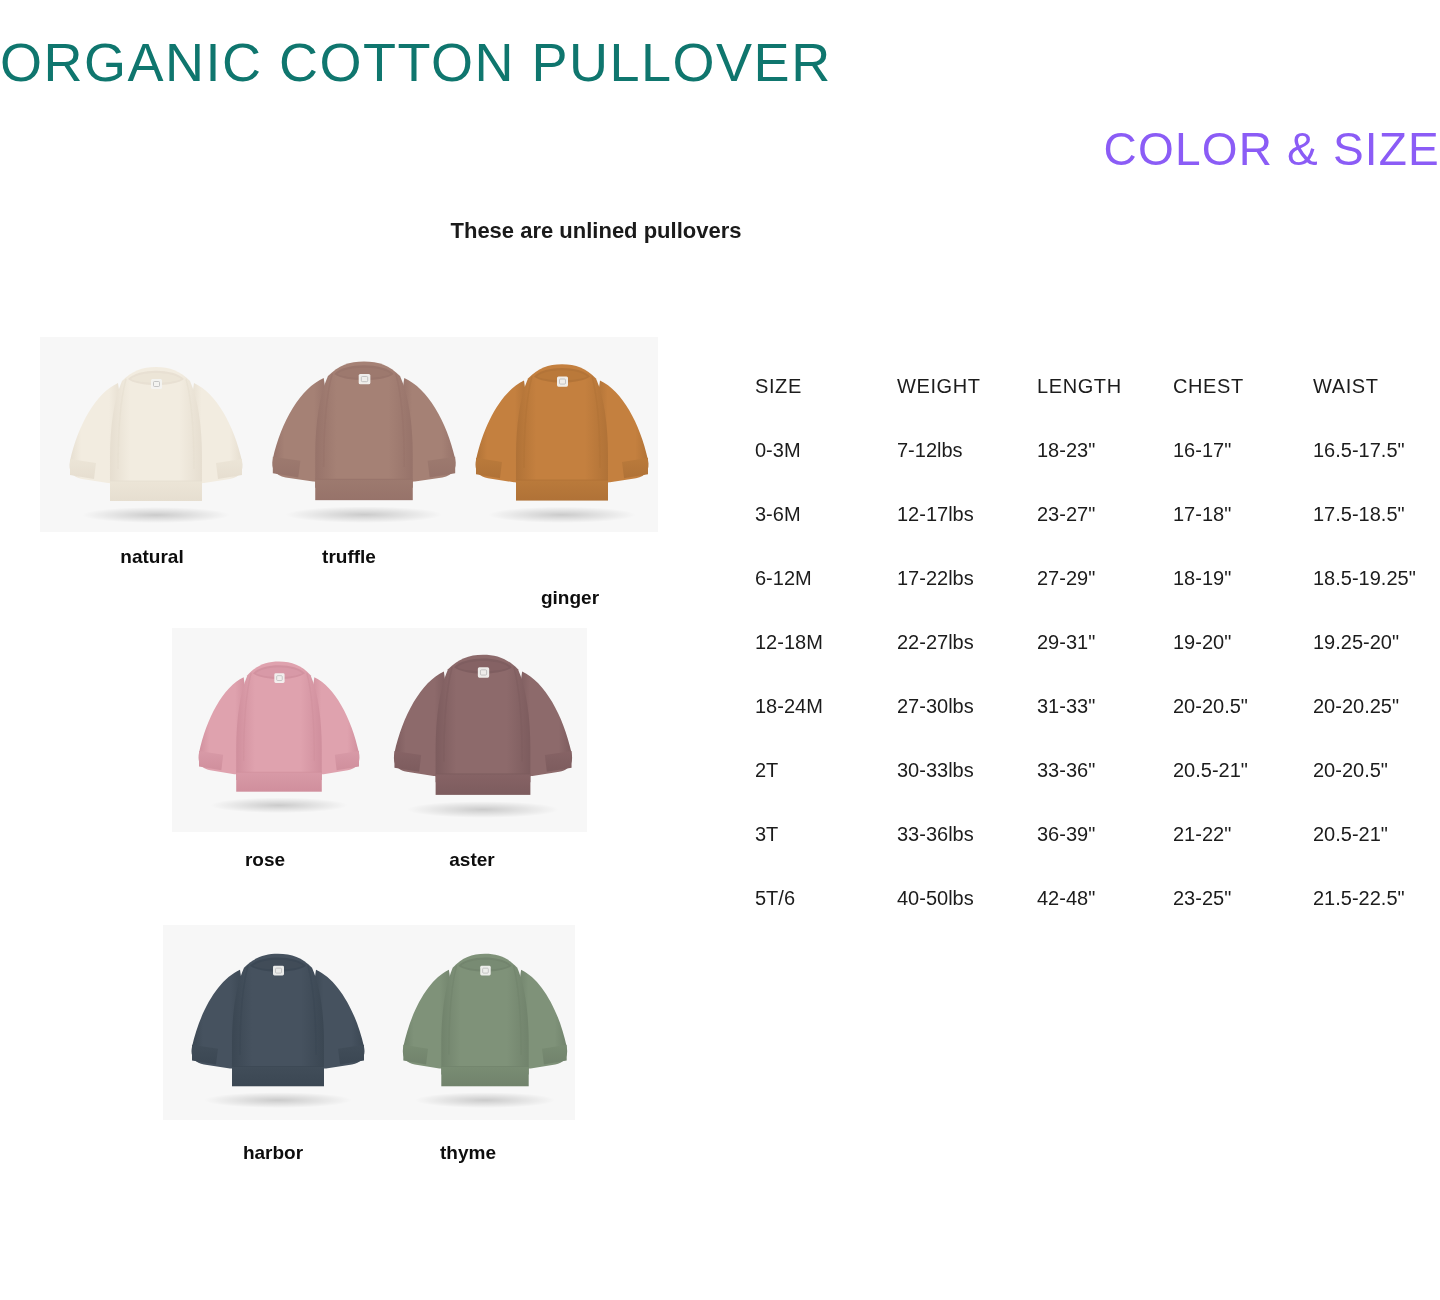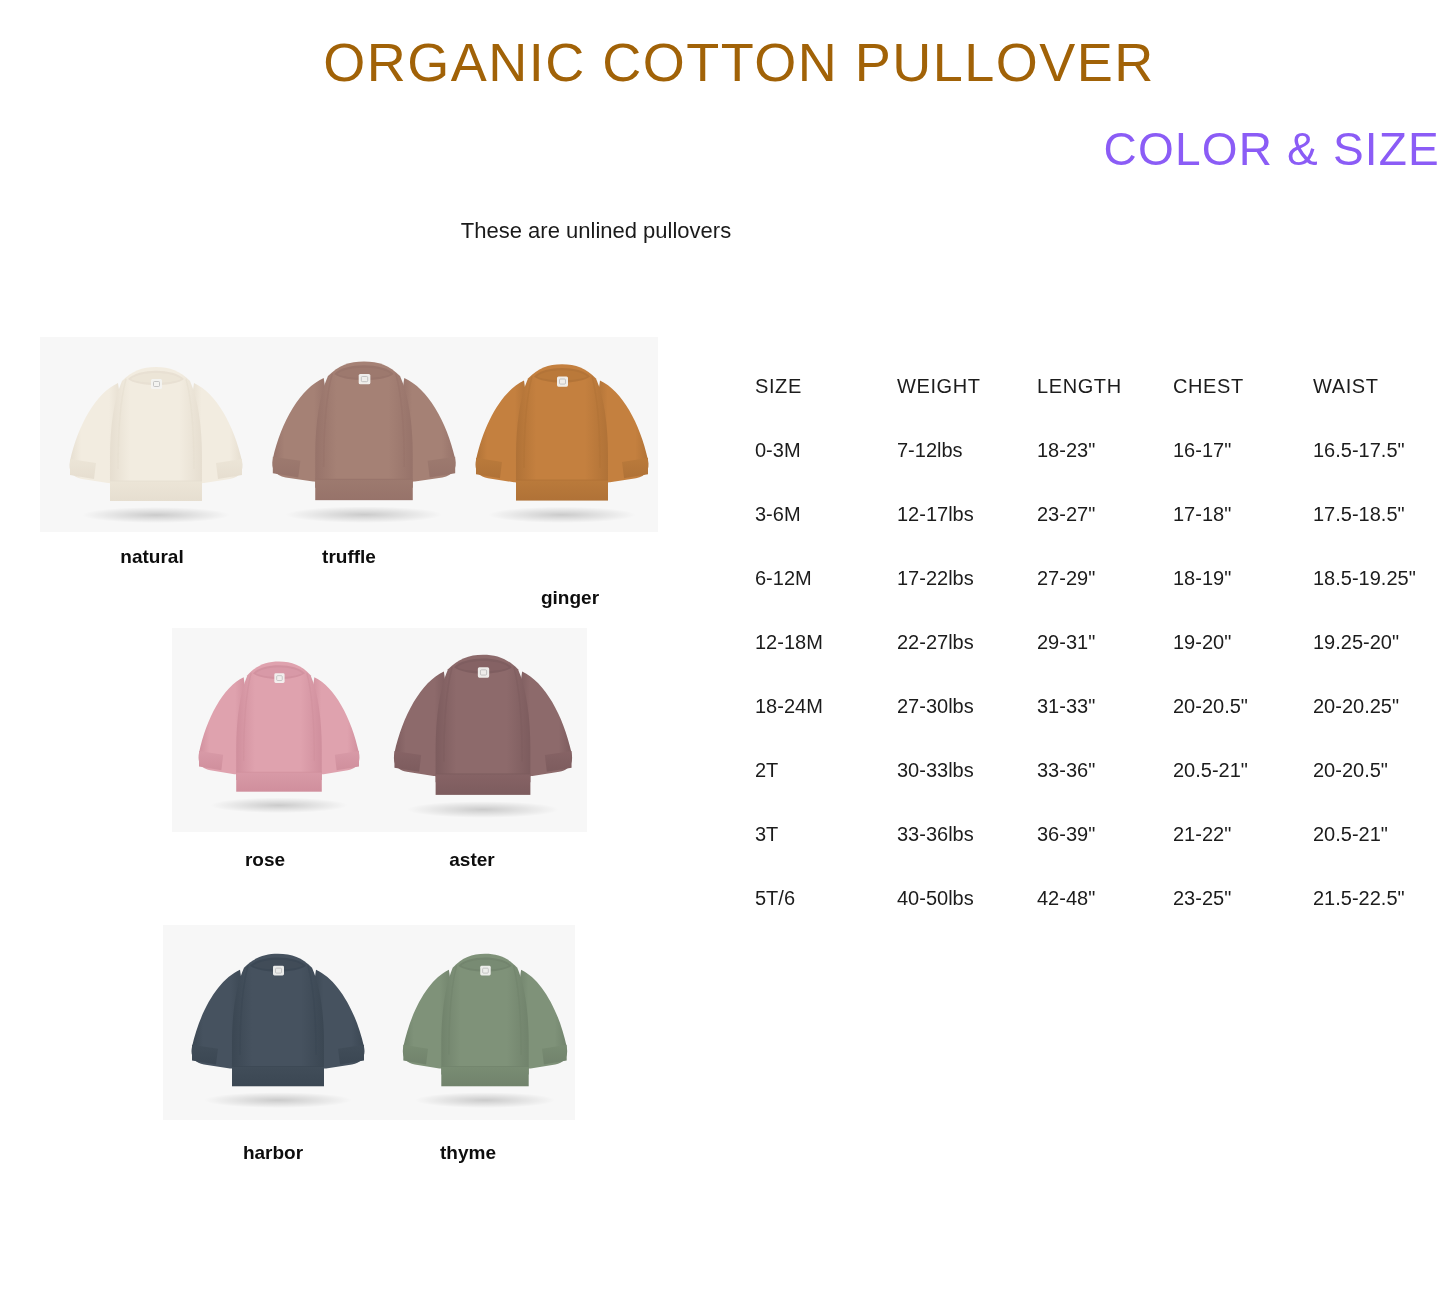--- a/index.html
+++ b/index.html
@@ -9,42 +9,41 @@
     background: #ffffff;
     font-family: "Liberation Sans", sans-serif;
     color: #111111;
     overflow: hidden;
   }
   .page { position: relative; width: 1440px; height: 1300px; }
 
   
   .title-main {
     position: absolute; top: 30px; left: 0; width: 1440px;
-    text-align: center;
+    text-align: left;
     font-size: 54px;
     letter-spacing: 1.5px;
     font-weight: 400;
-    color: #a16207;
+    color: #0f766e;
     line-height: 1.2;
-    padding-left: 38px;
   }
   .title-sub {
     position: absolute; top: 122px; left: 0; width: 1440px;
     text-align: right;
     font-size: 46px;
     letter-spacing: 1.2px;
     font-weight: 400;
     color: #8b5cf6;
     line-height: 1.2;
   }
   .title-note {
     position: absolute; top: 218px; left: 0; width: 1192px;
     text-align: center;
     font-size: 22px;
-    font-weight: 400;
+    font-weight: 700;
     color: #1a1a1a;
   }
 
   
   .photo-panel { position: absolute; background: #f7f7f7; }
   .panel-1 { left: 40px;  top: 337px; width: 618px; height: 195px; }
   .panel-2 { left: 172px; top: 628px; width: 415px; height: 204px; }
   .panel-3 { left: 163px; top: 925px; width: 412px; height: 195px; }
 
   .swatch-label {

